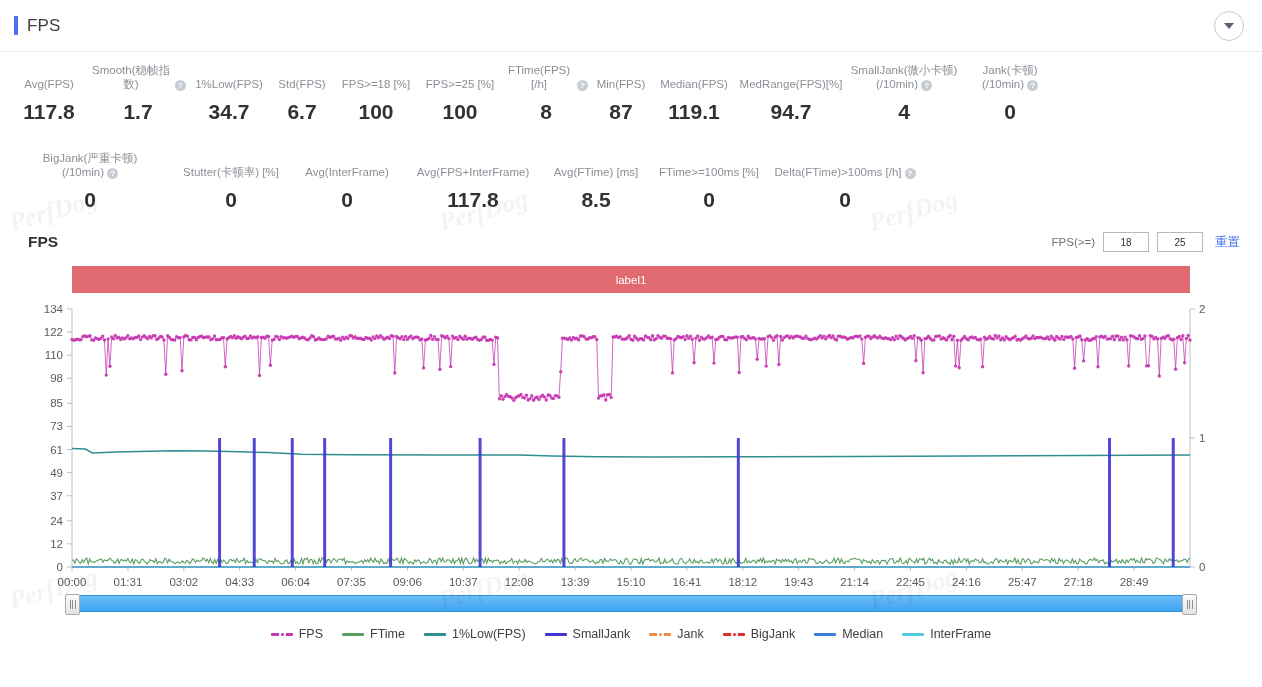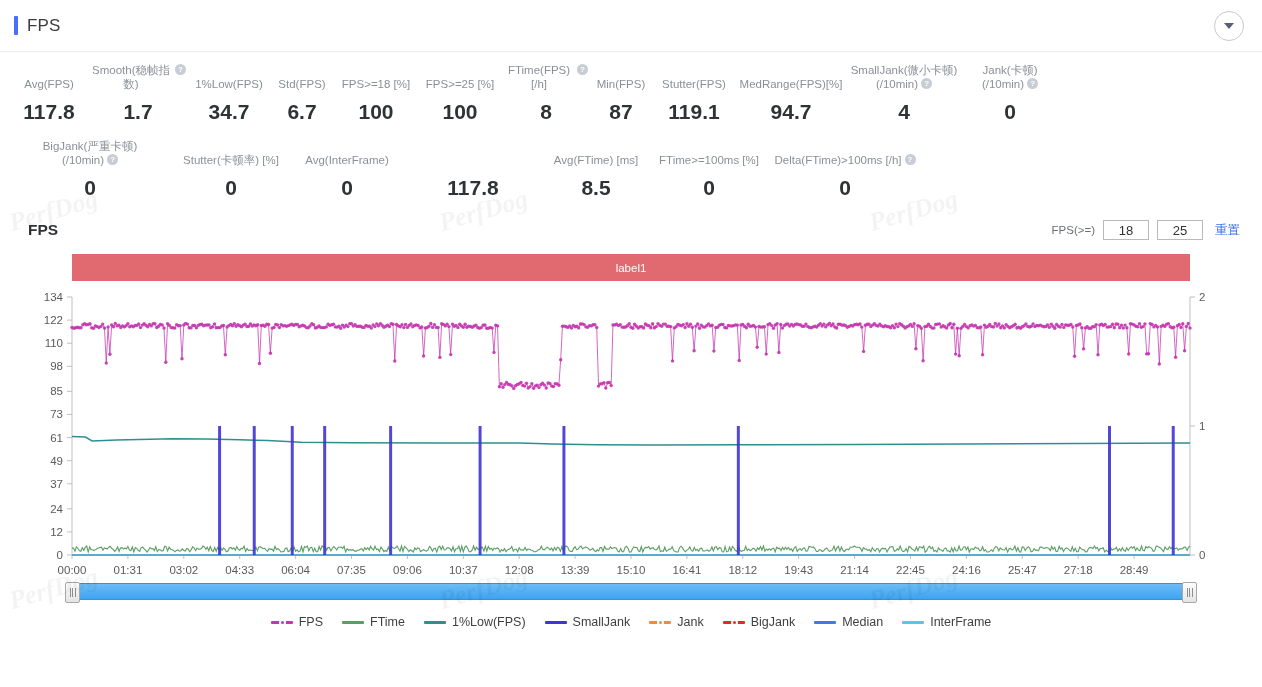--- a/index.html
+++ b/index.html
@@ -41,52 +41,52 @@
   
   .metrics { padding:12px 10px 0 10px; position:relative; z-index:2; }
   .mrow { display:flex; align-items:flex-end; }
   .mcell { text-align:center; padding:0 2px; }
   .mlabel {
     font-size:11.5px; color:#8b9097; line-height:13.5px;
     white-space:pre-line; min-height:27px;
     display:flex; flex-direction:column; justify-content:flex-end;
     align-items:center;
   }
-  .mlabel .lp { display:flex; align-items:flex-start; justify-content:center; gap:3px; }
+  .mlabel .lp { display:flex; align-items:flex-end; justify-content:center; gap:3px; }
   .qmark {
     display:inline-block; width:11px; height:11px; border-radius:50%;
     background:#c8ccd4; color:#fff; font-size:8px; line-height:11px;
     text-align:center; font-weight:bold; flex:none;
   }
   .mvalue {
     font-size:21px; font-weight:bold; color:#2f3336;
     margin-top:9px; line-height:24px;
   }
-  .mrow2 { margin-top:16px; }
+  .mrow2 { margin-top:28px; }
 
   
   .wm {
     position:absolute; color:#000; opacity:.045;
     font-size:26px; font-style:italic; font-weight:bold;
     transform:rotate(-16deg); pointer-events:none; z-index:1;
     font-family:"Liberation Serif", serif;
   }
 
   
   .chart-head {
     margin-top:20px; padding:0 22px 0 28px;
     display:flex; align-items:center; justify-content:space-between;
     position:relative; z-index:3;
   }
   .chart-title { font-size:15.5px; font-weight:bold; color:#2f3336; }
   .fps-ctrl { display:flex; align-items:center; gap:8px; }
   .fps-ctrl-label { font-size:11.5px; color:#6b7077; }
   .fps-input {
     width:46px; height:20px; border:1px solid #b9b9b9; background:#fff;
-    font-size:13px; text-align:center; color:#333;
+    font-size:10px; text-align:center; color:#333;
     font-family:"Liberation Sans", sans-serif; padding:0;
   }
   .reset-link { font-size:12.5px; color:#3a6cf0; cursor:pointer; margin-left:4px; }
 
   .label-bar {
     margin:14px 0 0 0; position:relative; left:72px;
     width:1118px; height:27px; background:#e06a70;
     display:flex; align-items:center; justify-content:center;
     color:#fff; font-size:11.5px;
   }
@@ -175,21 +175,21 @@
       </div>
       <div class="mcell" style="width: 88px;">
         <div class="mlabel"><div class="lp"><span>FTime(FPS) [/h]</span><span class="qmark">?</span></div></div>
         <div class="mvalue">8</div>
       </div>
       <div class="mcell" style="width: 62px;">
         <div class="mlabel"><div class="lp"><span>Min(FPS)</span></div></div>
         <div class="mvalue">87</div>
       </div>
       <div class="mcell" style="width: 84px;">
-        <div class="mlabel"><div class="lp"><span>Stutter(FPS)</span></div></div>
+        <div class="mlabel"><div class="lp"><span>Median(FPS)</span></div></div>
         <div class="mvalue">119.1</div>
       </div>
       <div class="mcell" style="width: 110px;">
         <div class="mlabel"><div class="lp"><span>MedRange(FPS)[%]</span></div></div>
         <div class="mvalue">94.7</div>
       </div>
       <div class="mcell" style="width: 116px;">
         <div class="mlabel"><div class="lp"><span>SmallJank(微小卡顿)</span></div><div class="lp"><span>(/10min)</span><span class="qmark">?</span></div></div>
         <div class="mvalue">4</div>
       </div>
@@ -205,20 +205,21 @@
       </div>
       <div class="mcell" style="width: 122px;">
         <div class="mlabel"><div class="lp"><span>Stutter(卡顿率) [%]</span></div></div>
         <div class="mvalue">0</div>
       </div>
       <div class="mcell" style="width: 110px;">
         <div class="mlabel"><div class="lp"><span>Avg(InterFrame)</span></div></div>
         <div class="mvalue">0</div>
       </div>
       <div class="mcell" style="width: 142px;">
+        <div class="mlabel"><div class="lp"><span>Avg(FPS+InterFrame)</span></div></div>
         <div class="mvalue">117.8</div>
       </div>
       <div class="mcell" style="width: 104px;">
         <div class="mlabel"><div class="lp"><span>Avg(FTime) [ms]</span></div></div>
         <div class="mvalue">8.5</div>
       </div>
       <div class="mcell" style="width: 122px;">
         <div class="mlabel"><div class="lp"><span>FTime&gt;=100ms [%]</span></div></div>
         <div class="mvalue">0</div>
       </div>

